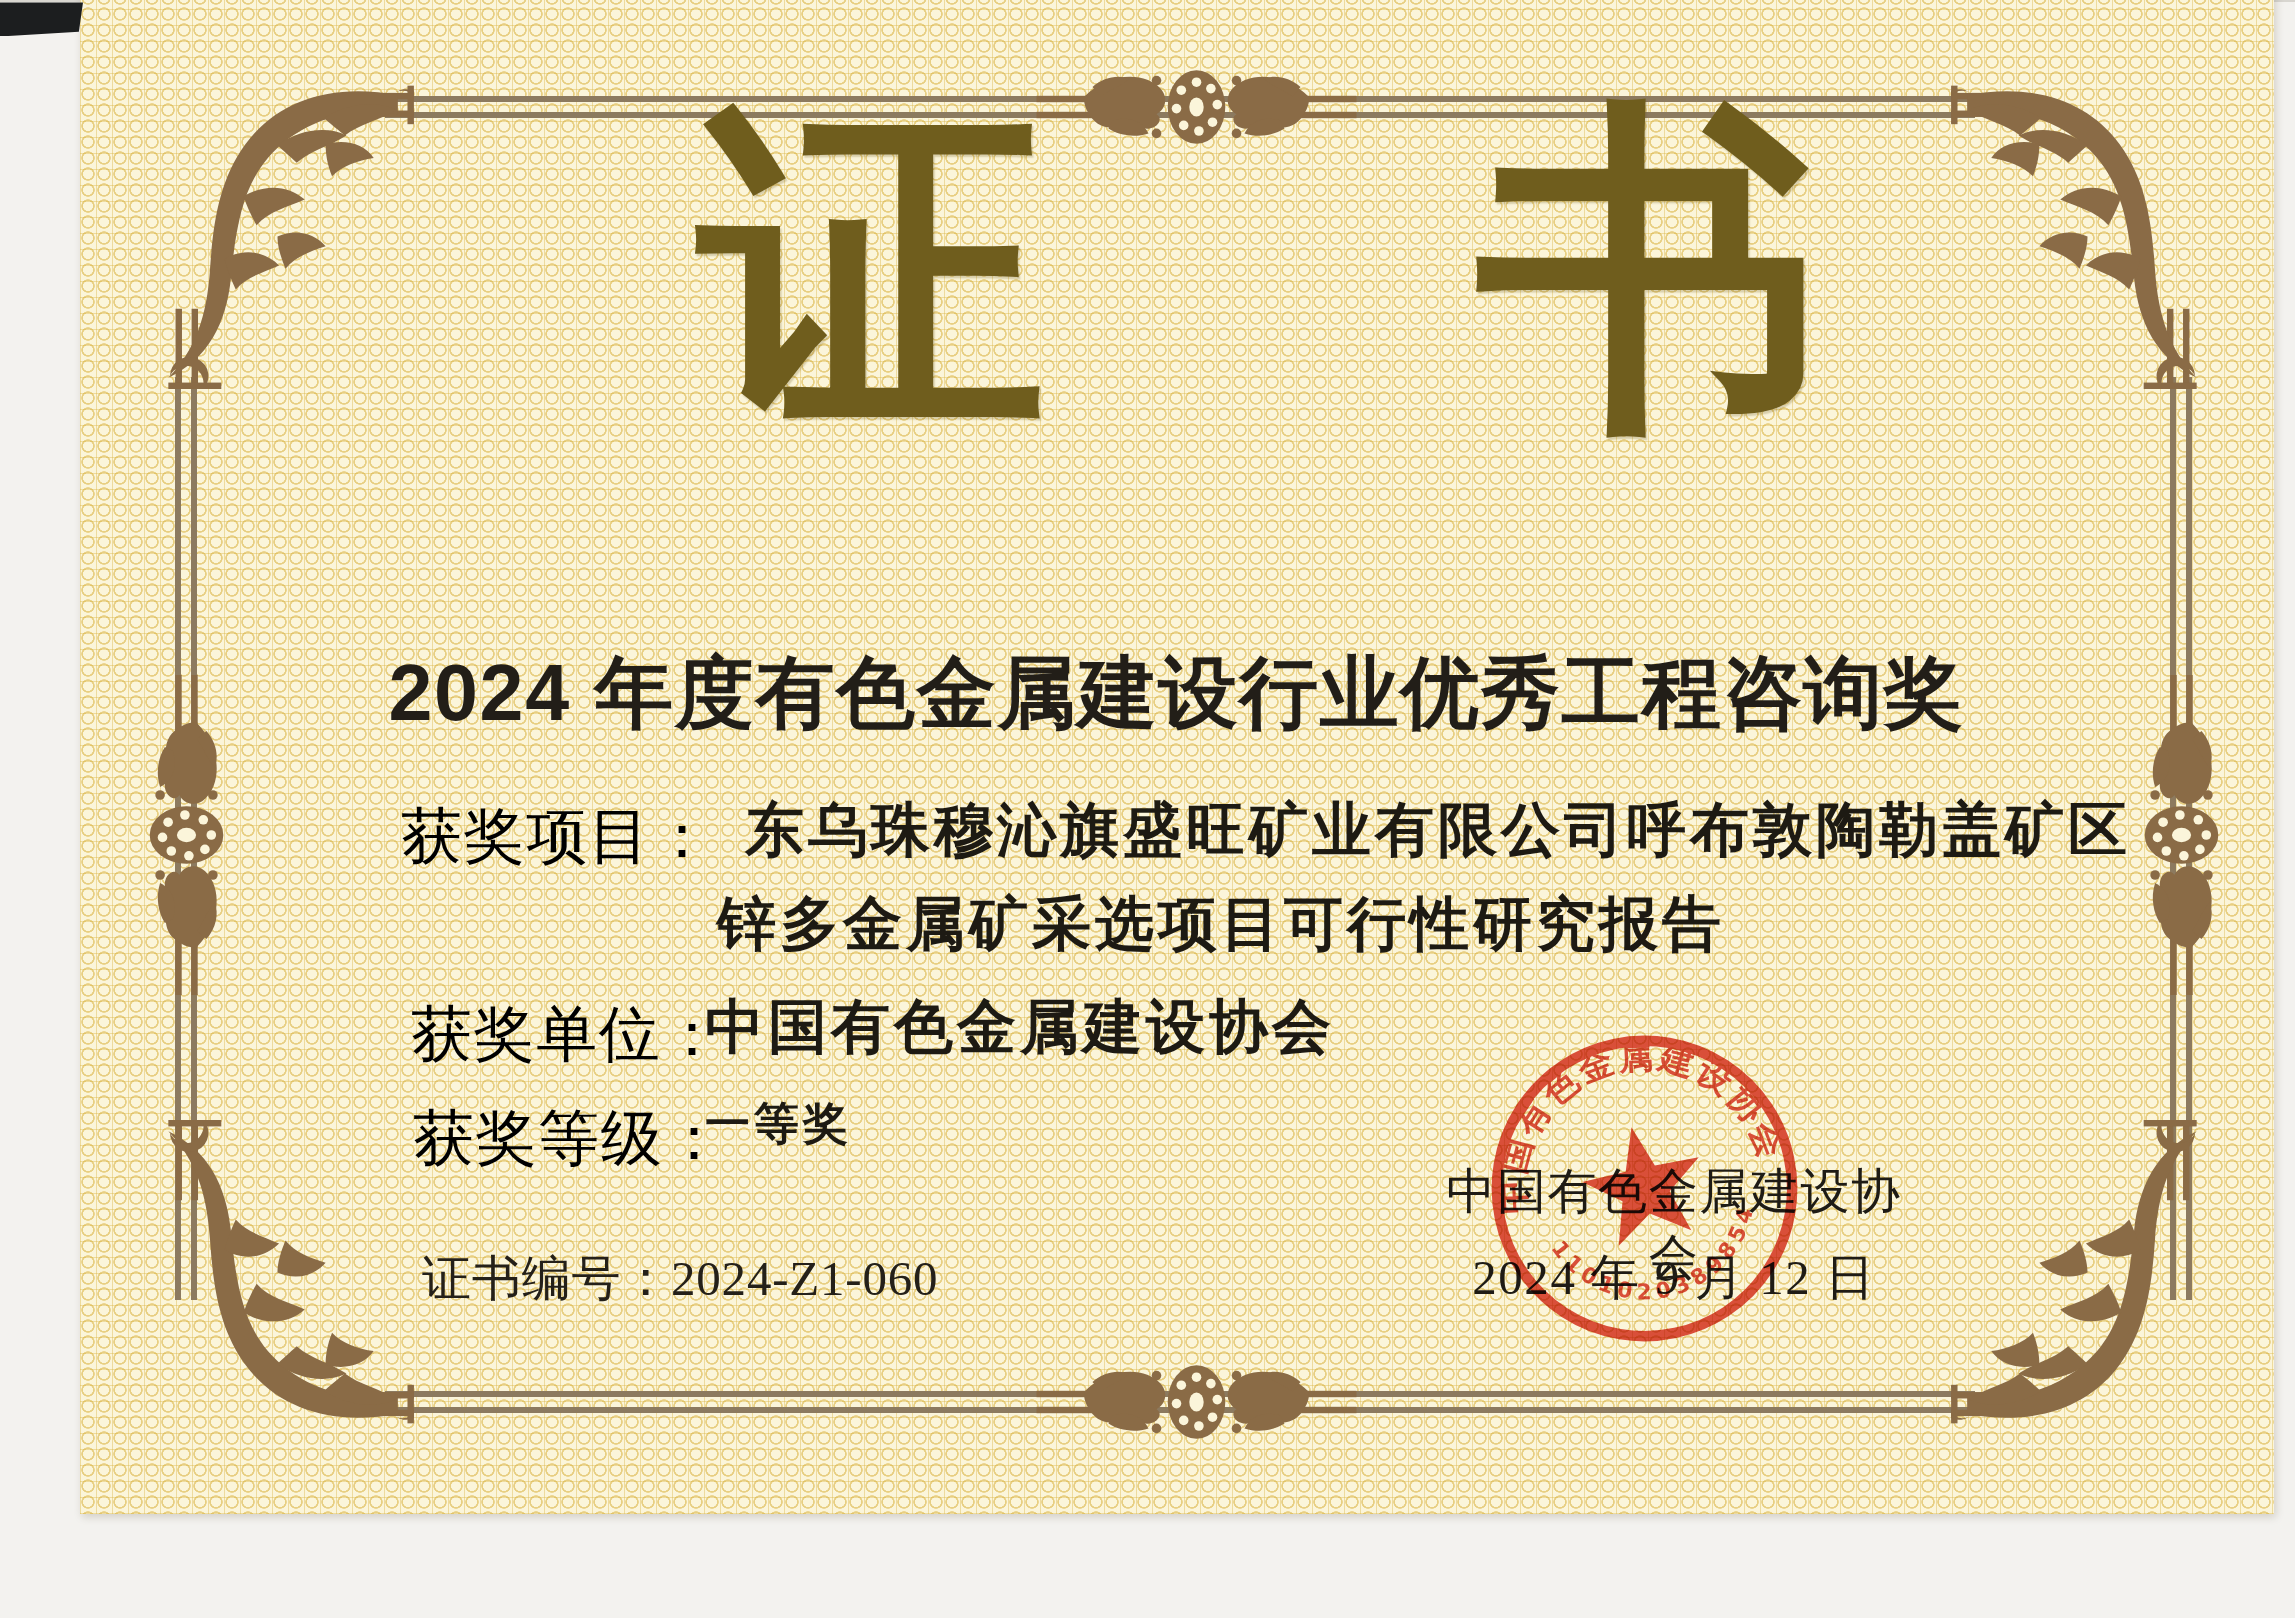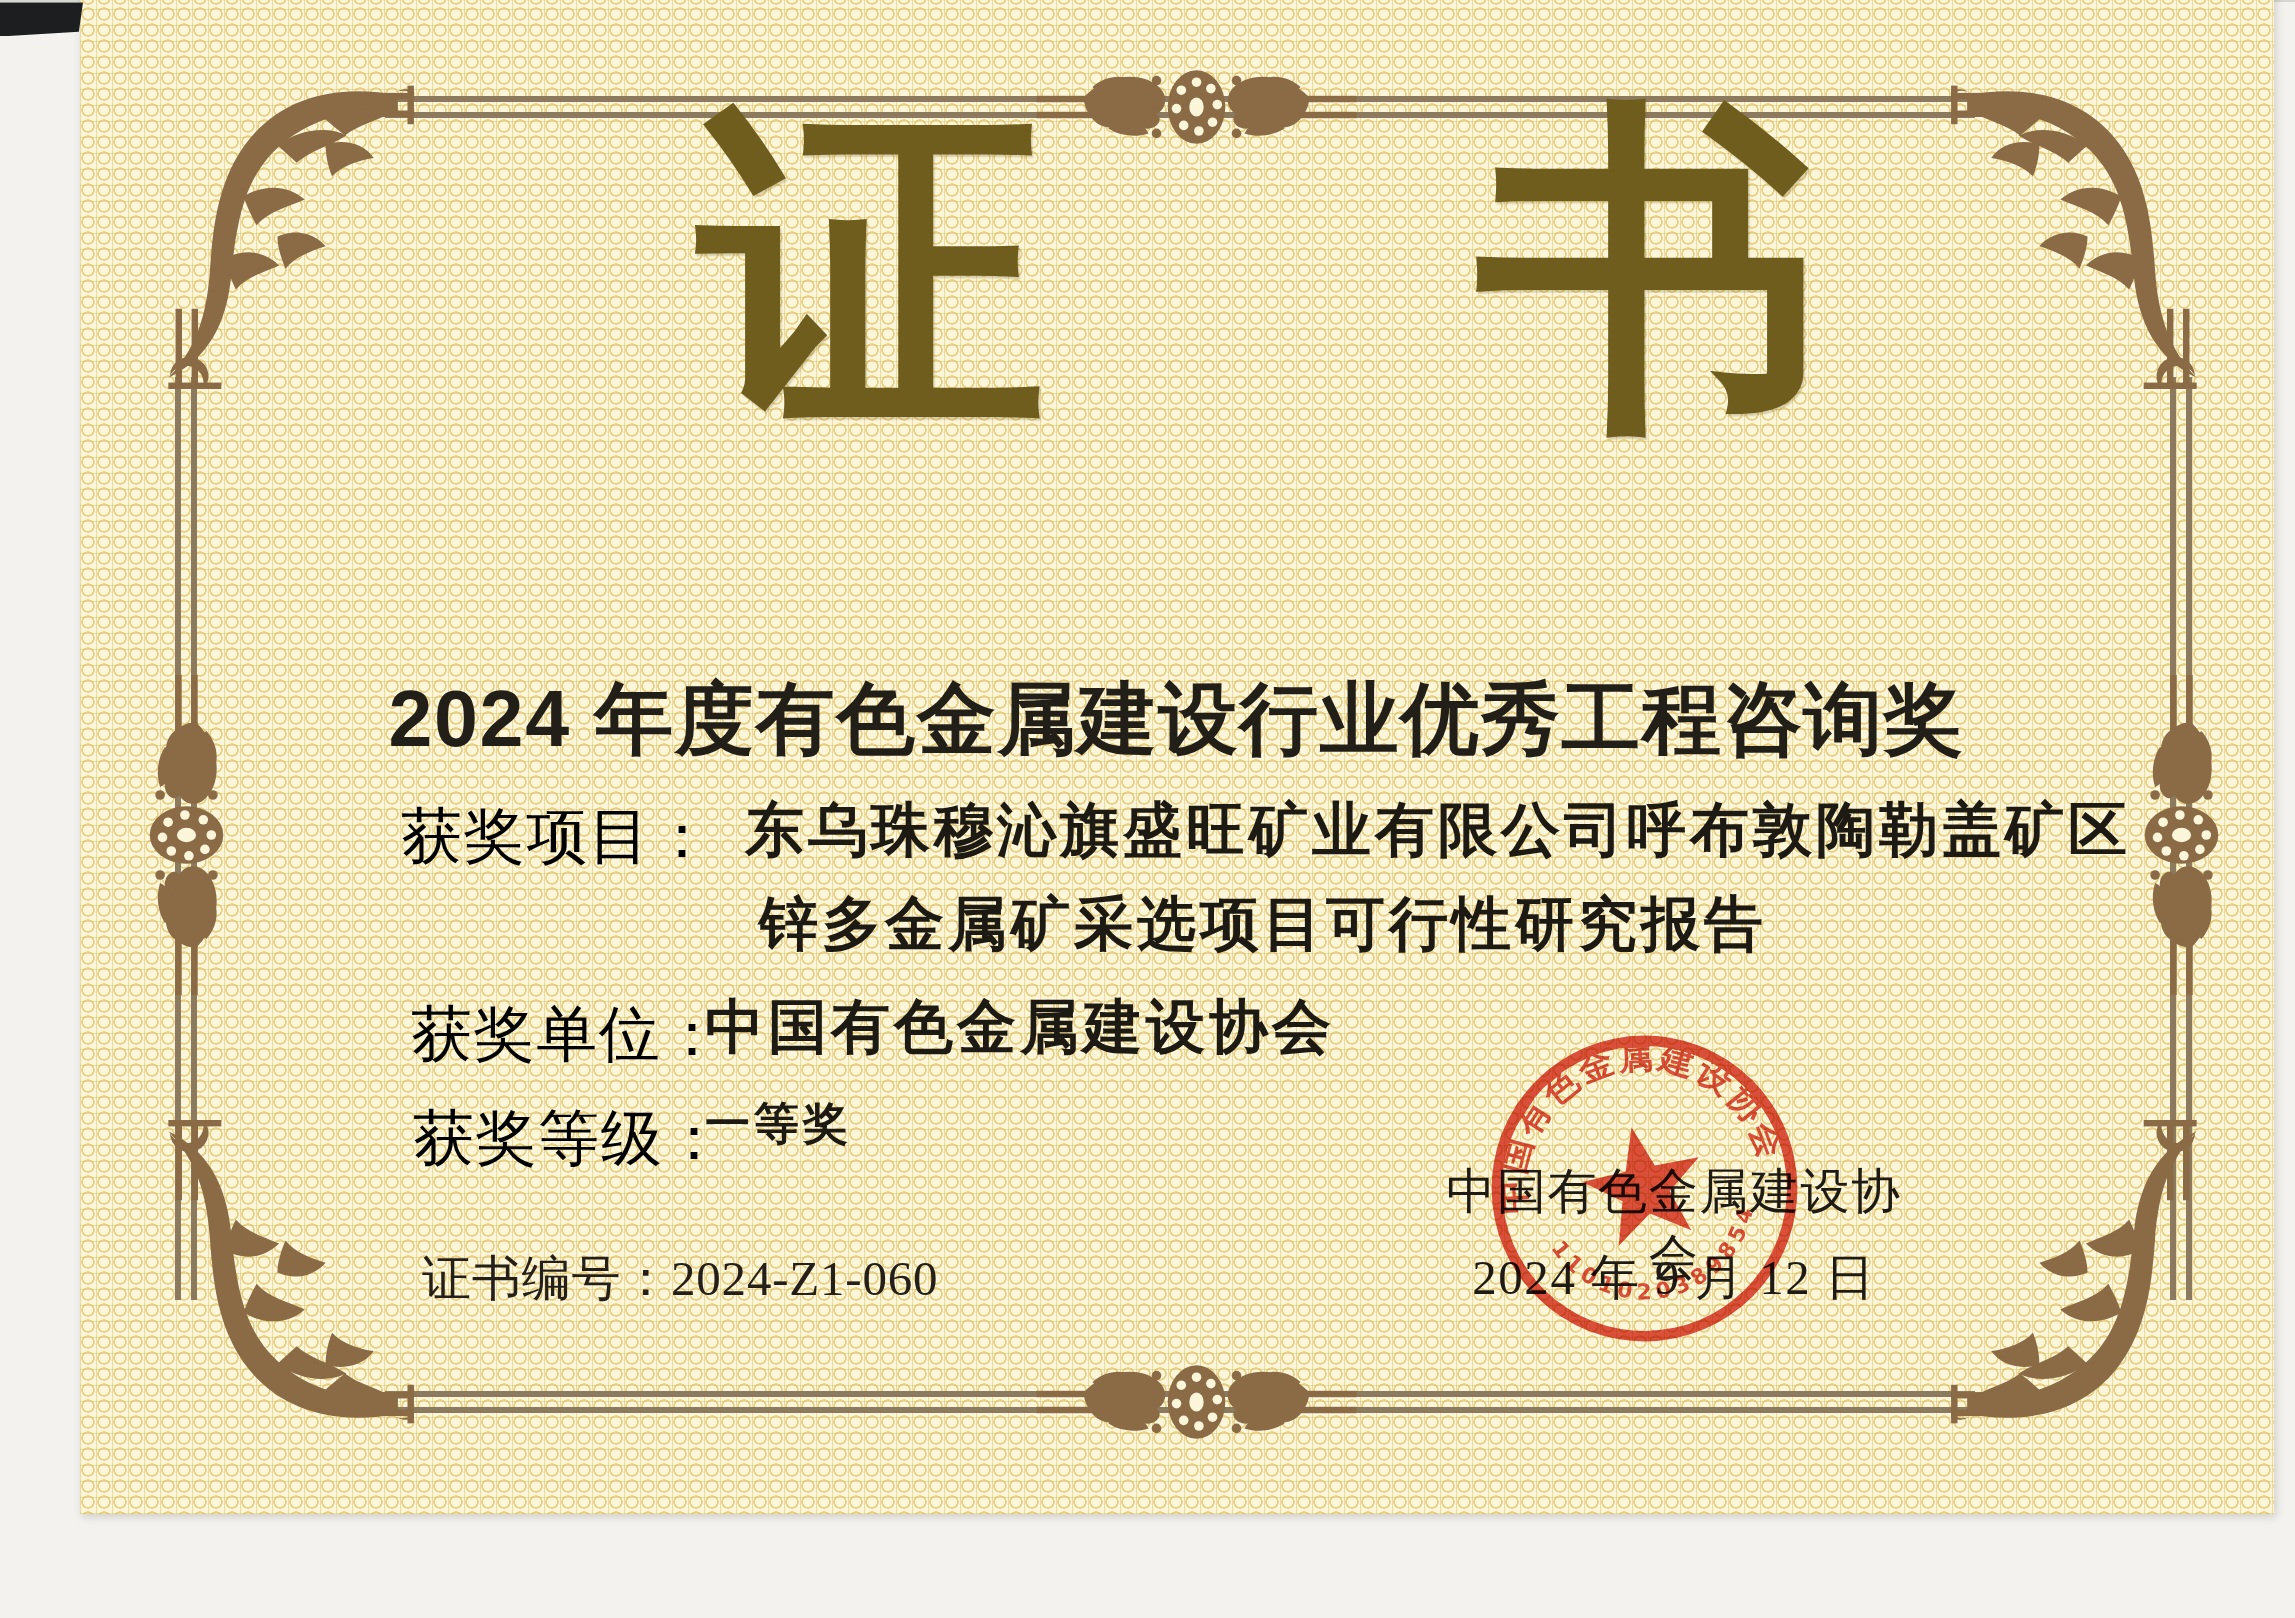--- a/index.html
+++ b/index.html
@@ -45,21 +45,21 @@
   
   .big-title{
     position:absolute;left:699px;top:95px;width:1124px;
     display:flex;justify-content:space-between;
     font-size:347px;line-height:1.0;font-weight:bold;
     color:#6f5d1d;
     font-family:"DejaVu Serif","Liberation Serif",serif;
     text-shadow:1.6px 2.4px 1.6px rgba(111,93,29,.25);
   }
   .award-title{
-    position:absolute;left:193px;top:667px;width:1967px;
+    position:absolute;left:193px;top:641px;width:1967px;
     text-align:center;font-size:79px;font-weight:bold;letter-spacing:1.6px;
     color:#221e18;font-family:"Liberation Sans",sans-serif;
   }
   .field-label{
     position:absolute;font-size:61px;color:#000000;letter-spacing:1.6px;
     font-family:"Liberation Serif",serif;
   }
   .field-value{
     position:absolute;font-size:59px;font-weight:bold;color:#1d1a13;letter-spacing:4px;
     font-family:"DejaVu Serif","Liberation Serif",serif;
@@ -205,21 +205,21 @@
 
   <div class="big-title">
     <span>证</span>
     <span>书</span>
   </div>
 
   <div class="award-title">2024 年度有色金属建设行业优秀工程咨询奖</div>
 
   <div class="field-label" style="left:401px;top:796px;">获奖项目：</div>
   <div class="field-value" style="left:705px;top:791px;margin-left:40px;">东乌珠穆沁旗盛旺矿业有限公司呼布敦陶勒盖矿区</div>
-  <div class="field-value" style="left:717px;top:885px;padding-left:42px;">锌多金属矿采选项目可行性研究报告</div>
+  <div class="field-value" style="left:717px;top:885px;">锌多金属矿采选项目可行性研究报告</div>
 
   <div class="field-label" style="left:411px;top:994px;">获奖单位：</div>
   <div class="field-value" style="left:705px;top:988px;font-size:59px;">中国有色金属建设协会</div>
 
   <div class="field-label" style="left:413px;top:1098px;">获奖等级：</div>
   <div class="field-value" style="left:705px;top:1094px;font-size:45px;">一等奖</div>
 
   <div class="cert-no">
     <span>证书编号：</span><span>2024-Z1-060</span>
   </div>

